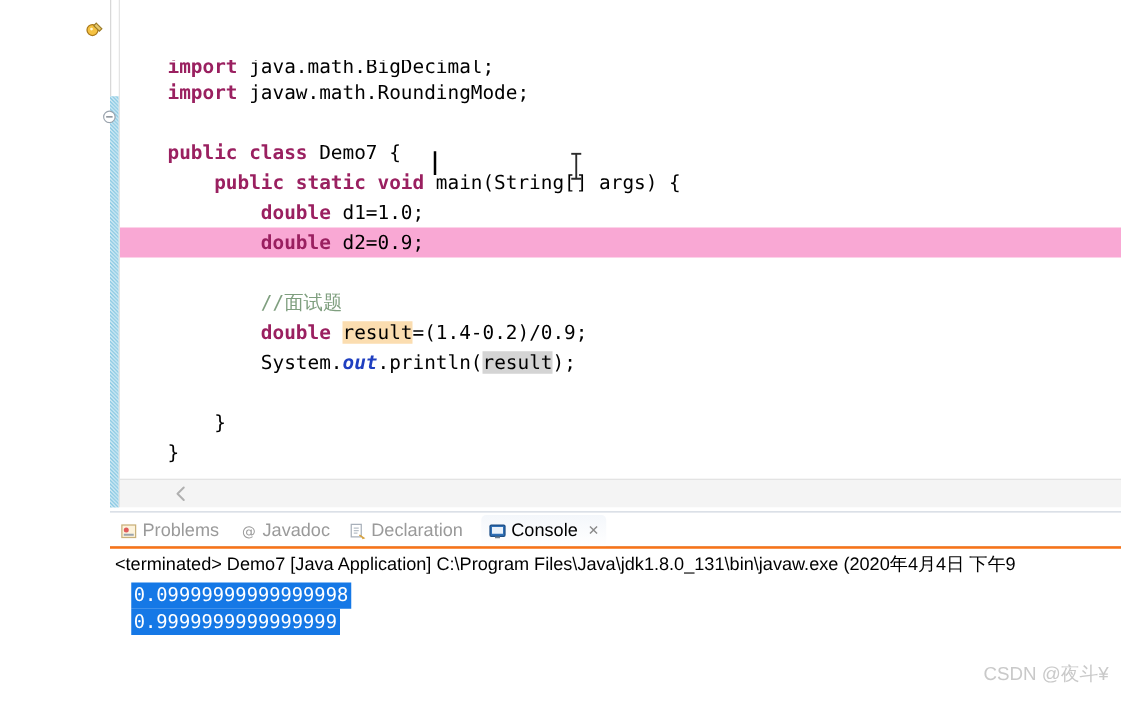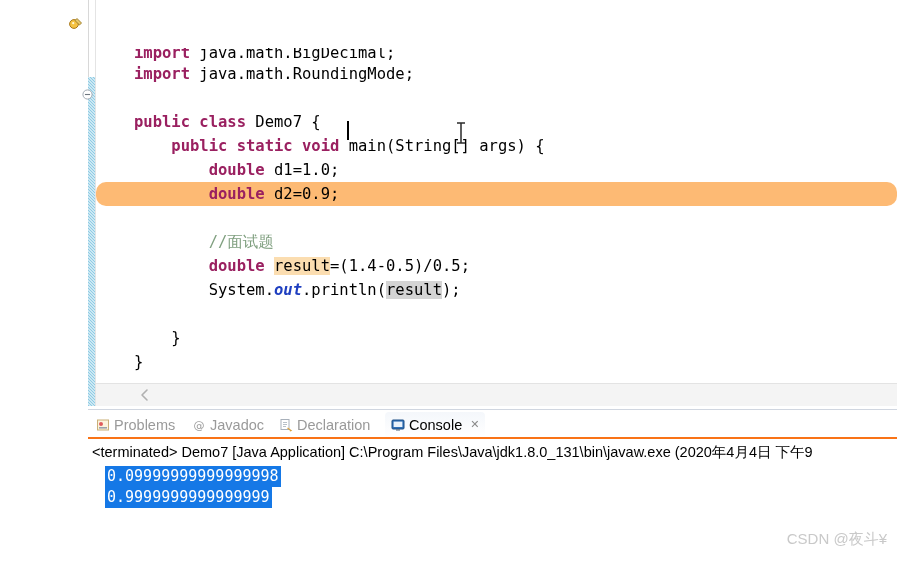--- a/index.html
+++ b/index.html
@@ -69,22 +69,21 @@
   .code-line {
     position: relative;
     height: 24px;
     line-height: 24px;
     white-space: pre;
     font-family: "DejaVu Sans Mono", monospace;
     font-size: 15.5px;
     color: #000000;
   }
   .code-line.current {
-    background: #fdba74;
-    border-radius: 10px;
+    background: #f9a8d4;
   }
   .code-text {
     position: absolute;
     left: 38px;
   }
   .kw   { color: #9a2060; font-weight: bold; }
   .plain{ color: #000000; }
   .cmt  { color: #7f9f7f; text-align: right; }
   .fld  { color: #1f3fc0; font-weight: bold; font-style: italic; }
   .hl-write { background: #fbddb0; }
@@ -267,29 +266,29 @@
 
     <span class="fold-marker">
       <svg viewBox="0 0 12 12" width="11" height="11" aria-hidden="true">
         <circle cx="6" cy="6" r="5" fill="#ffffff" stroke="#9aa3ad" stroke-width="1"></circle>
         <line x1="3.2" y1="6" x2="8.8" y2="6" stroke="#6f7780" stroke-width="1.2"></line>
       </svg>
     </span>
 
     <div class="code-area" id="code-area">
         <div class="code-line" style="height: 14px; line-height: 10px; overflow: hidden;"><span class="code-text"><span class="kw">import </span><span class="plain">java.math.BigDecimal;</span></span></div>
-        <div class="code-line"><span class="code-text"><span class="kw">import </span><span class="plain">java.math.RoundingMode;</span></span></div>
+        <div class="code-line"><span class="code-text"><span class="kw">import </span><span class="plain">javaw.math.RoundingMode;</span></span></div>
         <div class="code-line"><span class="code-text"></span></div>
         <div class="code-line"><span class="code-text"><span class="kw">public class </span><span class="plain">Demo7 {</span></span></div>
         <div class="code-line"><span class="code-text"><span class="plain">    </span><span class="kw">public static void </span><span class="plain">main(String[] args) {</span></span></div>
         <div class="code-line"><span class="code-text"><span class="plain">        </span><span class="kw">double </span><span class="plain">d1=1.0;</span></span></div>
         <div class="code-line current"><span class="code-text"><span class="plain">        </span><span class="kw">double </span><span class="plain">d2=0.9;</span></span></div>
         <div class="code-line"><span class="code-text"></span></div>
         <div class="code-line"><span class="code-text"><span class="plain">        </span><span class="cmt">//面试题</span></span></div>
-        <div class="code-line"><span class="code-text"><span class="plain">        </span><span class="kw">double </span><span class="plain hl-write">result</span><span class="plain">=(1.4-0.5)/0.5;</span></span></div>
+        <div class="code-line"><span class="code-text"><span class="plain">        </span><span class="kw">double </span><span class="plain hl-write">result</span><span class="plain">=(1.4-0.2)/0.9;</span></span></div>
         <div class="code-line"><span class="code-text"><span class="plain">        System.</span><span class="fld">out</span><span class="plain">.println(</span><span class="plain hl-read">result</span><span class="plain">);</span></span></div>
         <div class="code-line"><span class="code-text"></span></div>
         <div class="code-line"><span class="code-text"><span class="plain">    }</span></span></div>
         <div class="code-line"><span class="code-text"><span class="plain">}</span></span></div>
         <div class="code-line"><span class="code-text"></span></div>
       </div>
 
     <div id="caret"></div>
 
     <span id="ibeam">

